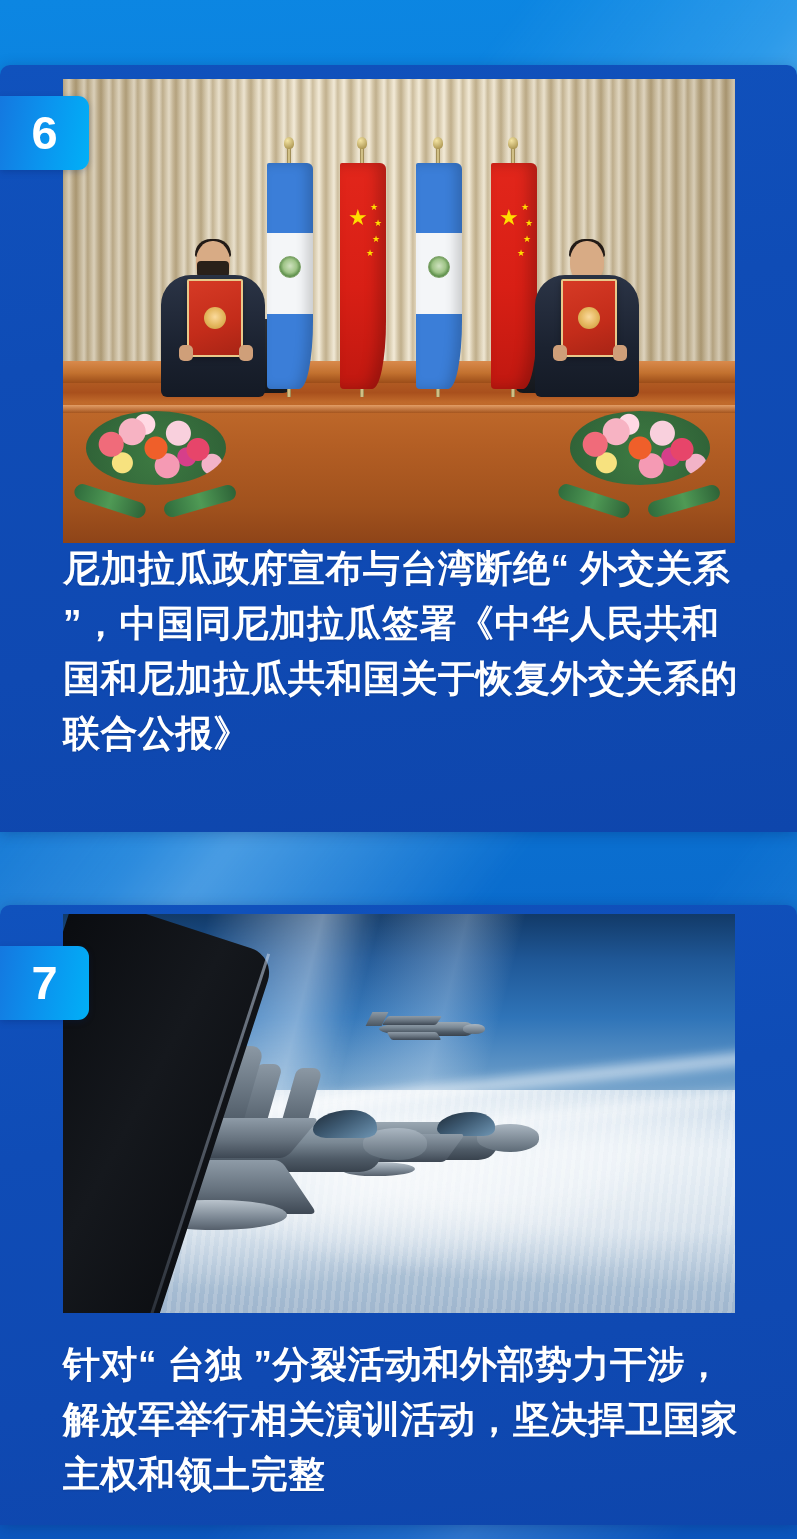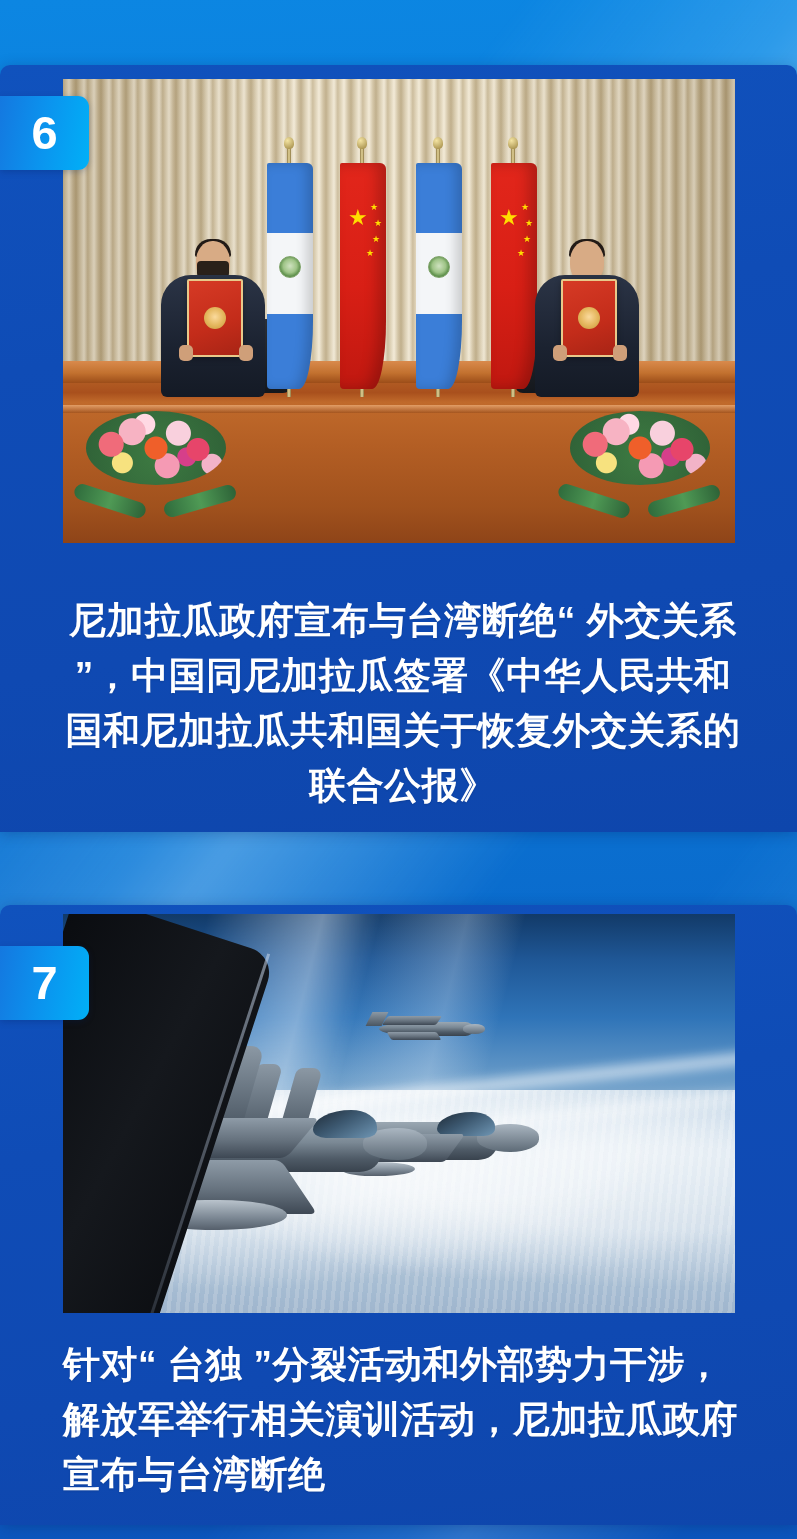--- a/index.html
+++ b/index.html
@@ -379,21 +379,21 @@
     width: 680px;
     color: #ffffff;
     font-size: 37px;
     font-weight: bold;
     line-height: 55px;
     letter-spacing: .5px;
     text-align: left;
     z-index: 4;
     text-shadow: 0 1px 2px rgba(0,0,0,.12);
   }
-  #caption-6 { top: 528px; text-align: center; }
+  #caption-6 { top: 476px; }
   #caption-7 { top: 432px; }
 </style>
 </head>
 <body>
 
 <div id="page">
   <div class="bg-streak"></div>
   <div class="bg-streak s2"></div>
 
   <div class="card" id="card-6">
@@ -517,15 +517,15 @@
           <div class="canopy" style="left:230px; top:68px; width:64px; height:28px;"></div>
           <div class="wing" style="left:10px; top:76px; width:210px; height:40px; transform:skewX(-40deg); border-radius:6px;"></div>
           <div class="wing" style="left:36px; top:118px; width:180px; height:54px; transform:skewX(34deg); border-radius:6px;"></div>
           <div class="missile" style="left:68px; top:158px; width:136px; height:30px;"></div>
         </div>
 
         <div class="window-frame"></div>
       </div>
     </div>
 
-    <div class="caption" id="caption-7">针对“ 台独 ”分裂活动和外部势力干涉，解放军举行相关演训活动，尼加拉瓜政府宣布与台湾断绝</div>
+    <div class="caption" id="caption-7">针对“ 台独 ”分裂活动和外部势力干涉，解放军举行相关演训活动，坚决捍卫国家主权和领土完整</div>
   </div>
 </div>
 
 </body></html>

